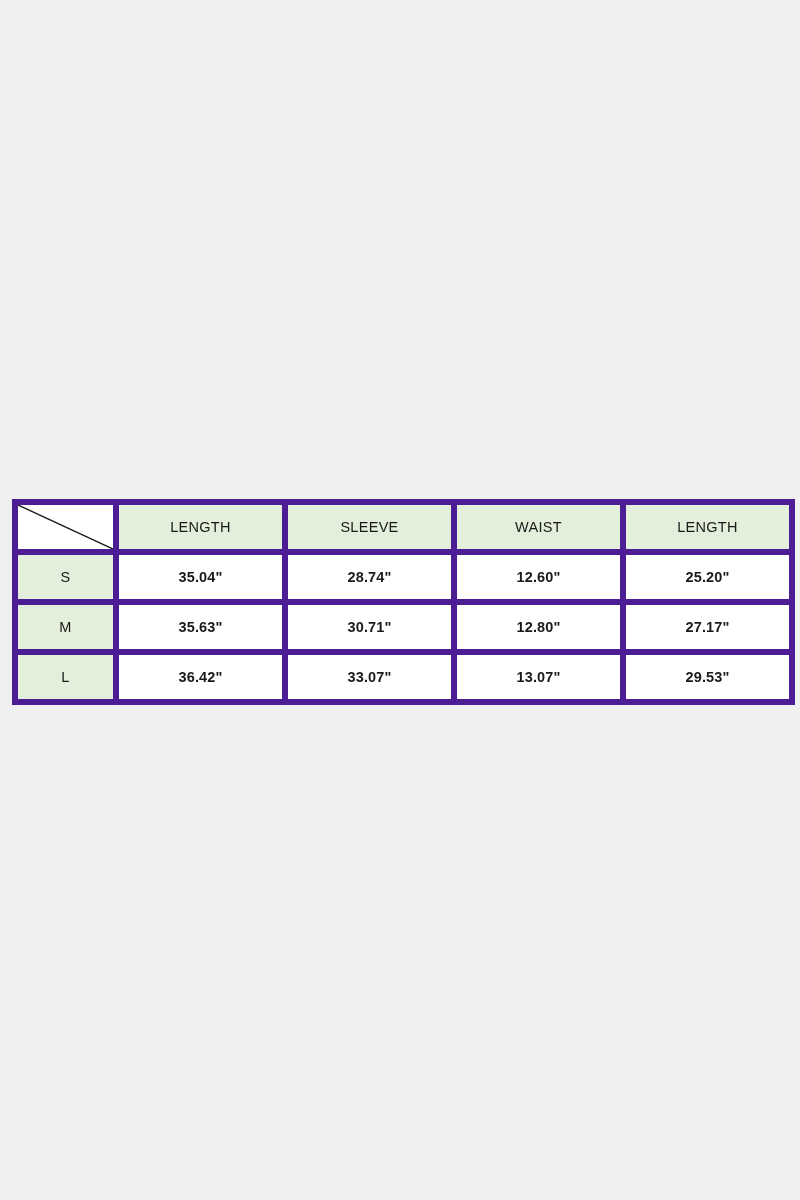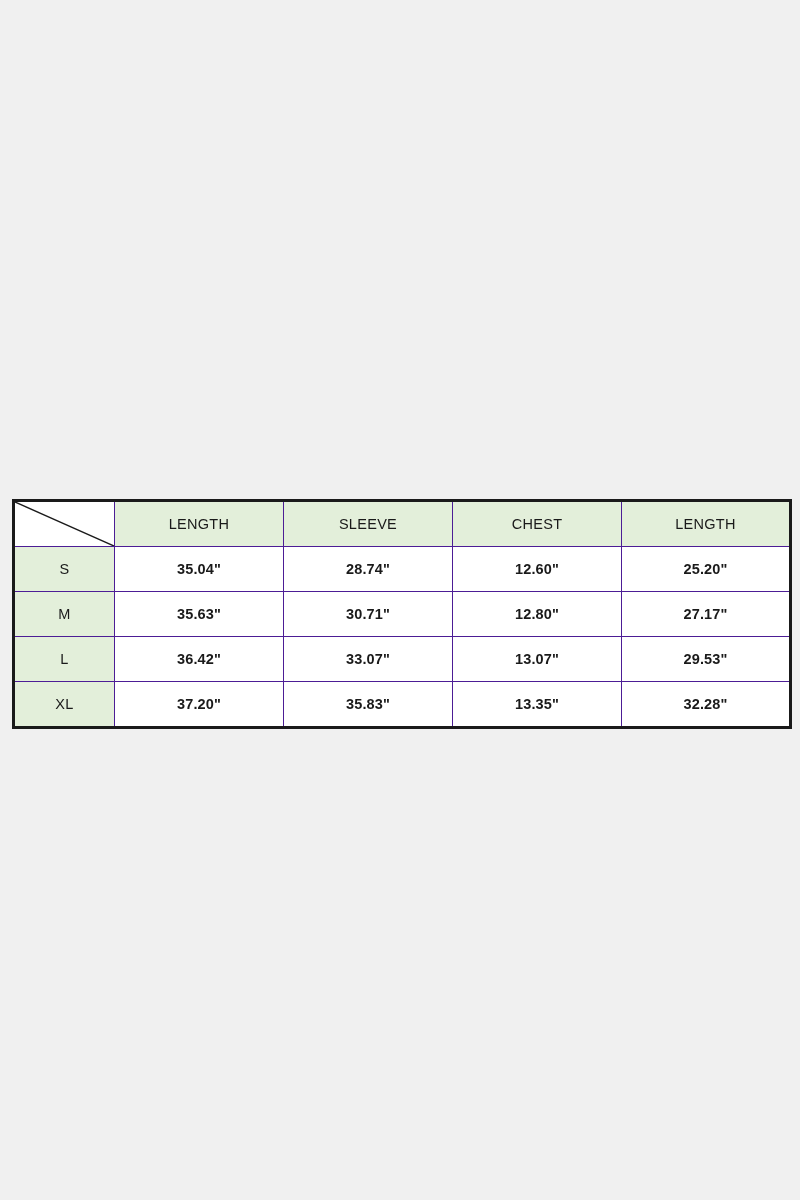--- a/index.html
+++ b/index.html
@@ -34,21 +34,21 @@
     width: 777px;
     background: #ffffff;
     border: 3px solid #1a1a1a;
   }
 
   table.size-chart col.c-size   { width: 101px; }
   table.size-chart col.c-metric { width: 169px; }
 
   table.size-chart td,
   table.size-chart th {
-    border: 1px solid #4c1d95;
+    border: 6px solid #4c1d95;
     height: 40px;
     padding: 14px 4px;
     text-align: center;
     vertical-align: middle;
     color: #1a1a1a;
   }
 
   
   tr.header-row th {
     height: 43px;
@@ -105,21 +105,21 @@
       </colgroup>
       <thead>
         <tr class="header-row">
           <th class="corner-cell">
             <svg class="diag" viewBox="0 0 101 43" preserveAspectRatio="none">
               <line x1="0" y1="0" x2="101" y2="43" stroke="#1a1a1a" stroke-width="1.4" vector-effect="non-scaling-stroke"></line>
             </svg>
           </th>
           <th class="metric-head">LENGTH</th>
           <th class="metric-head">SLEEVE</th>
-          <th class="metric-head">CHEST</th>
+          <th class="metric-head">WAIST</th>
           <th class="metric-head">LENGTH</th>
         </tr>
       </thead>
       <tbody>
         <tr>
           <td class="size-cell">S</td>
           <td class="measure-cell">35.04"</td>
           <td class="measure-cell">28.74"</td>
           <td class="measure-cell">12.60"</td>
           <td class="measure-cell">25.20"</td>
@@ -131,24 +131,17 @@
           <td class="measure-cell">12.80"</td>
           <td class="measure-cell">27.17"</td>
         </tr>
         <tr>
           <td class="size-cell">L</td>
           <td class="measure-cell">36.42"</td>
           <td class="measure-cell">33.07"</td>
           <td class="measure-cell">13.07"</td>
           <td class="measure-cell">29.53"</td>
         </tr>
-        <tr>
-          <td class="size-cell">XL</td>
-          <td class="measure-cell">37.20"</td>
-          <td class="measure-cell">35.83"</td>
-          <td class="measure-cell">13.35"</td>
-          <td class="measure-cell">32.28"</td>
-        </tr>
       </tbody>
     </table>
   </div>
 
 </div>
 
 </body></html>

